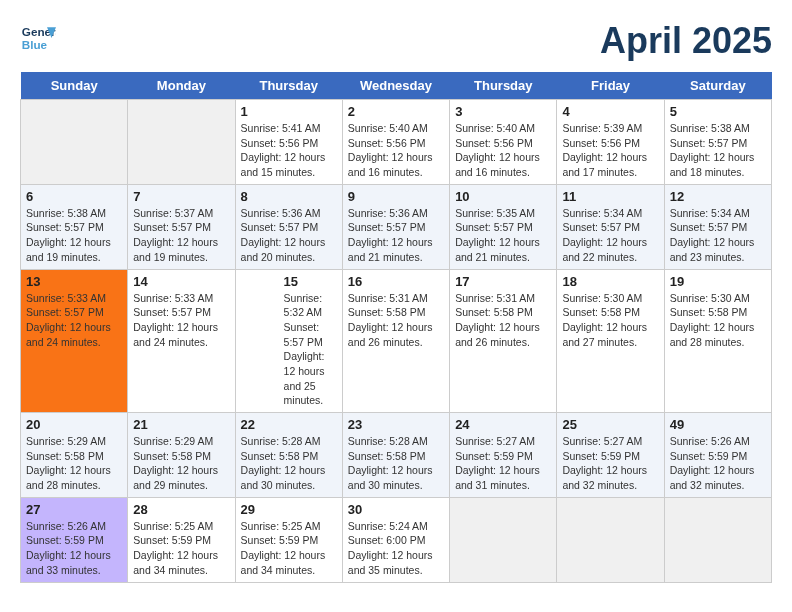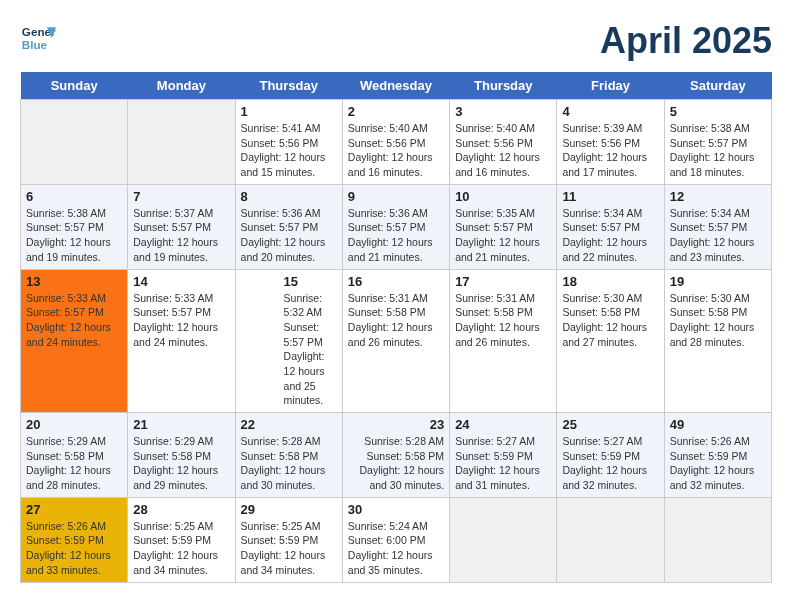--- a/index.html
+++ b/index.html
@@ -199,39 +199,39 @@
           <div class="cell-text">Sunrise: 5:29 AM<br>Sunset: 5:58 PM<br>Daylight: 12 hours and 28 minutes.</div>
         </td>
         <td style="background: rgb(240, 244, 250);">
           <span class="day-number">21</span>
           <div class="cell-text">Sunrise: 5:29 AM<br>Sunset: 5:58 PM<br>Daylight: 12 hours and 29 minutes.</div>
         </td>
         <td style="background: rgb(240, 244, 250);">
           <span class="day-number">22</span>
           <div class="cell-text">Sunrise: 5:28 AM<br>Sunset: 5:58 PM<br>Daylight: 12 hours and 30 minutes.</div>
         </td>
-        <td style="background: rgb(240, 244, 250); text-align: right;">
+        <td style="background: rgb(240, 244, 250);">
           <span class="day-number">23</span>
           <div class="cell-text">Sunrise: 5:28 AM<br>Sunset: 5:58 PM<br>Daylight: 12 hours and 30 minutes.</div>
         </td>
         <td style="background: rgb(240, 244, 250); margin-top: 8px;">
           <span class="day-number">24</span>
           <div class="cell-text">Sunrise: 5:27 AM<br>Sunset: 5:59 PM<br>Daylight: 12 hours and 31 minutes.</div>
         </td>
         <td style="background: rgb(240, 244, 250);">
           <span class="day-number">25</span>
           <div class="cell-text">Sunrise: 5:27 AM<br>Sunset: 5:59 PM<br>Daylight: 12 hours and 32 minutes.</div>
         </td>
         <td style="background: rgb(240, 244, 250);">
           <span class="day-number">49</span>
           <div class="cell-text">Sunrise: 5:26 AM<br>Sunset: 5:59 PM<br>Daylight: 12 hours and 32 minutes.</div>
         </td>
       </tr>
       <tr>
-        <td style="background: #eab308;">
+        <td style="background: #c4b5fd;">
           <span class="day-number">27</span>
           <div class="cell-text">Sunrise: 5:26 AM<br>Sunset: 5:59 PM<br>Daylight: 12 hours and 33 minutes.</div>
         </td>
         <td style="background: rgb(255, 255, 255);">
           <span class="day-number">28</span>
           <div class="cell-text">Sunrise: 5:25 AM<br>Sunset: 5:59 PM<br>Daylight: 12 hours and 34 minutes.</div>
         </td>
         <td style="background: rgb(255, 255, 255);">
           <span class="day-number">29</span>
           <div class="cell-text">Sunrise: 5:25 AM<br>Sunset: 5:59 PM<br>Daylight: 12 hours and 34 minutes.</div>

